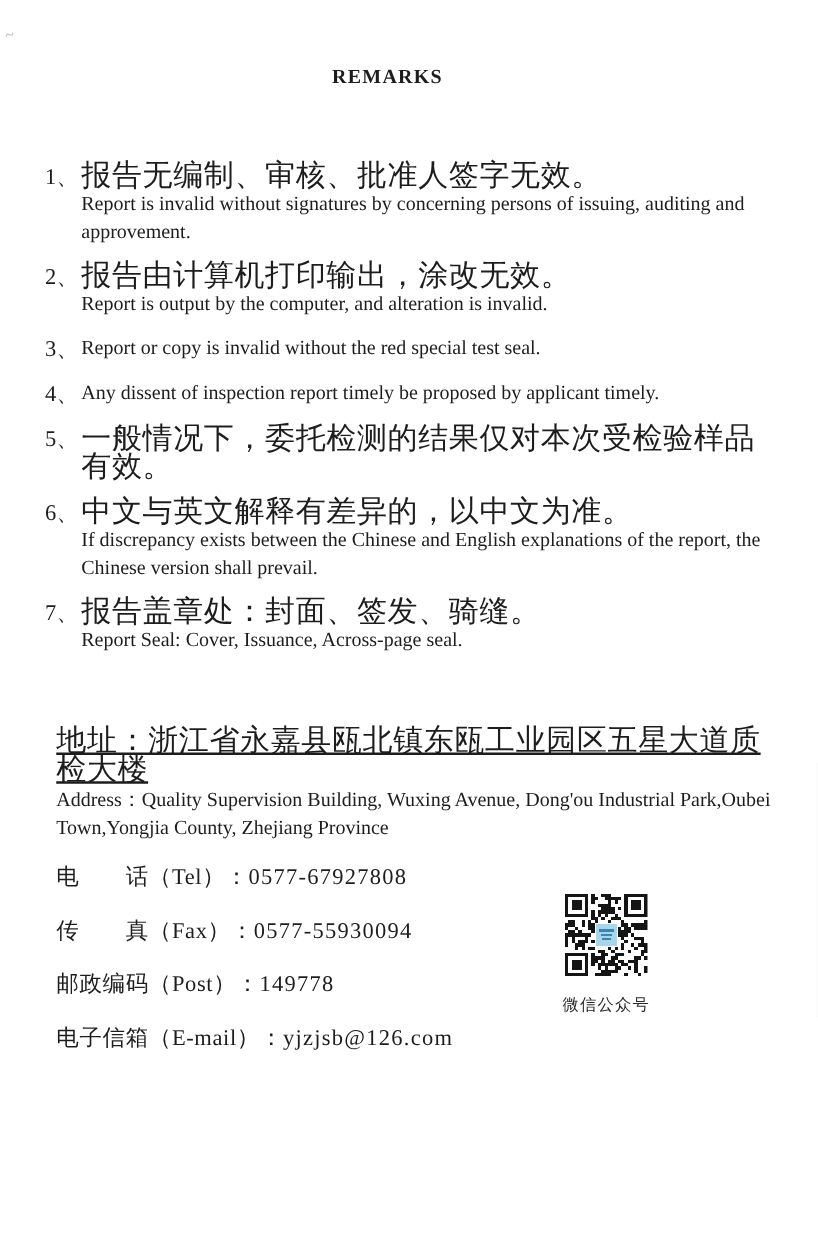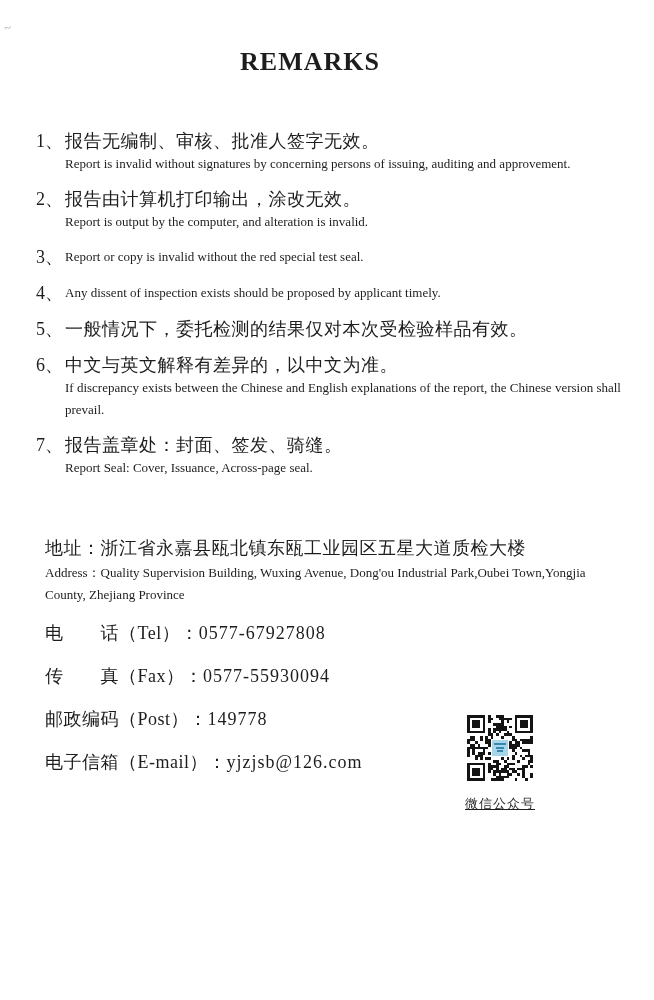--- a/index.html
+++ b/index.html
@@ -14,44 +14,43 @@
     color:#1d1d1d;
   }
   .stray-mark{
     position:absolute;left:4px;top:20px;
     color:#b0b0b0;font-size:13px;transform:rotate(-12deg);
   }
   .title{
     padding-top:50px;
     margin:0 34px 0 0;
     text-align:center;
-    font-size:26px;font-weight:bold;letter-spacing:1px;
+    font-size:16px;font-weight:bold;letter-spacing:1px;
     line-height:24px;
   }
   .items{margin:56px 0 0 36px;}
   .item{display:flex;margin-bottom:13px;}
   .item .num{
     width:29px;flex:0 0 29px;
     font-size:18px;line-height:23px;
   }
   .item .body{width:560px;flex:0 0 560px;}
-  .zh{font-size:18px;line-height:23px;letter-spacing:0.5px;}
-  .en{font-size:13px;line-height:22px;}
+  .zh{font-size:24px;line-height:23px;letter-spacing:0.5px;}
+  .en{font-size:16px;line-height:22px;}
   .address{margin:58px 0 0 45px;width:575px;}
-  .address .zh{margin-bottom:2px;}
+  .address .zh{margin-bottom:2px;text-decoration:underline;}
   .contacts{margin:16px 0 4px 45px;}
   .contact-line{
     font-size:18px;line-height:23px;
     margin-bottom:20px;letter-spacing:0.5px;
   }
   .contact-line .value{letter-spacing:1px;}
   .qr-block{
-    position:absolute;left:463px;top:710px;width:74px;
+    position:absolute;left:448px;top:710px;width:74px;
     text-align:center;
-    text-decoration:underline;
   }
   .qr-block svg{display:block;margin:0 auto;width:66px;height:76px;}
   .qr-caption{
     margin-top:9px;font-size:13px;color:#2a2a2a;letter-spacing:1px;
     font-family:"Liberation Serif","DejaVu Serif",serif;
   }
 </style>
 </head>
 <body>
 
@@ -82,21 +81,21 @@
     <div class="item">
       <span class="num">3、</span>
       <div class="body">
         <div class="en">Report or copy is invalid without the red special test seal.</div>
       </div>
     </div>
 
     <div class="item">
       <span class="num">4、</span>
       <div class="body">
-        <div class="en">Any dissent of inspection exists should be proposed by applicant timely.</div>
+        <div class="en">Any dissent of inspection report timely be proposed by applicant timely.</div>
       </div>
     </div>
 
     <div class="item">
       <span class="num">5、</span>
       <div class="body">
         <div class="zh">一般情况下，委托检测的结果仅对本次受检验样品有效。</div>
       </div>
     </div>
 

